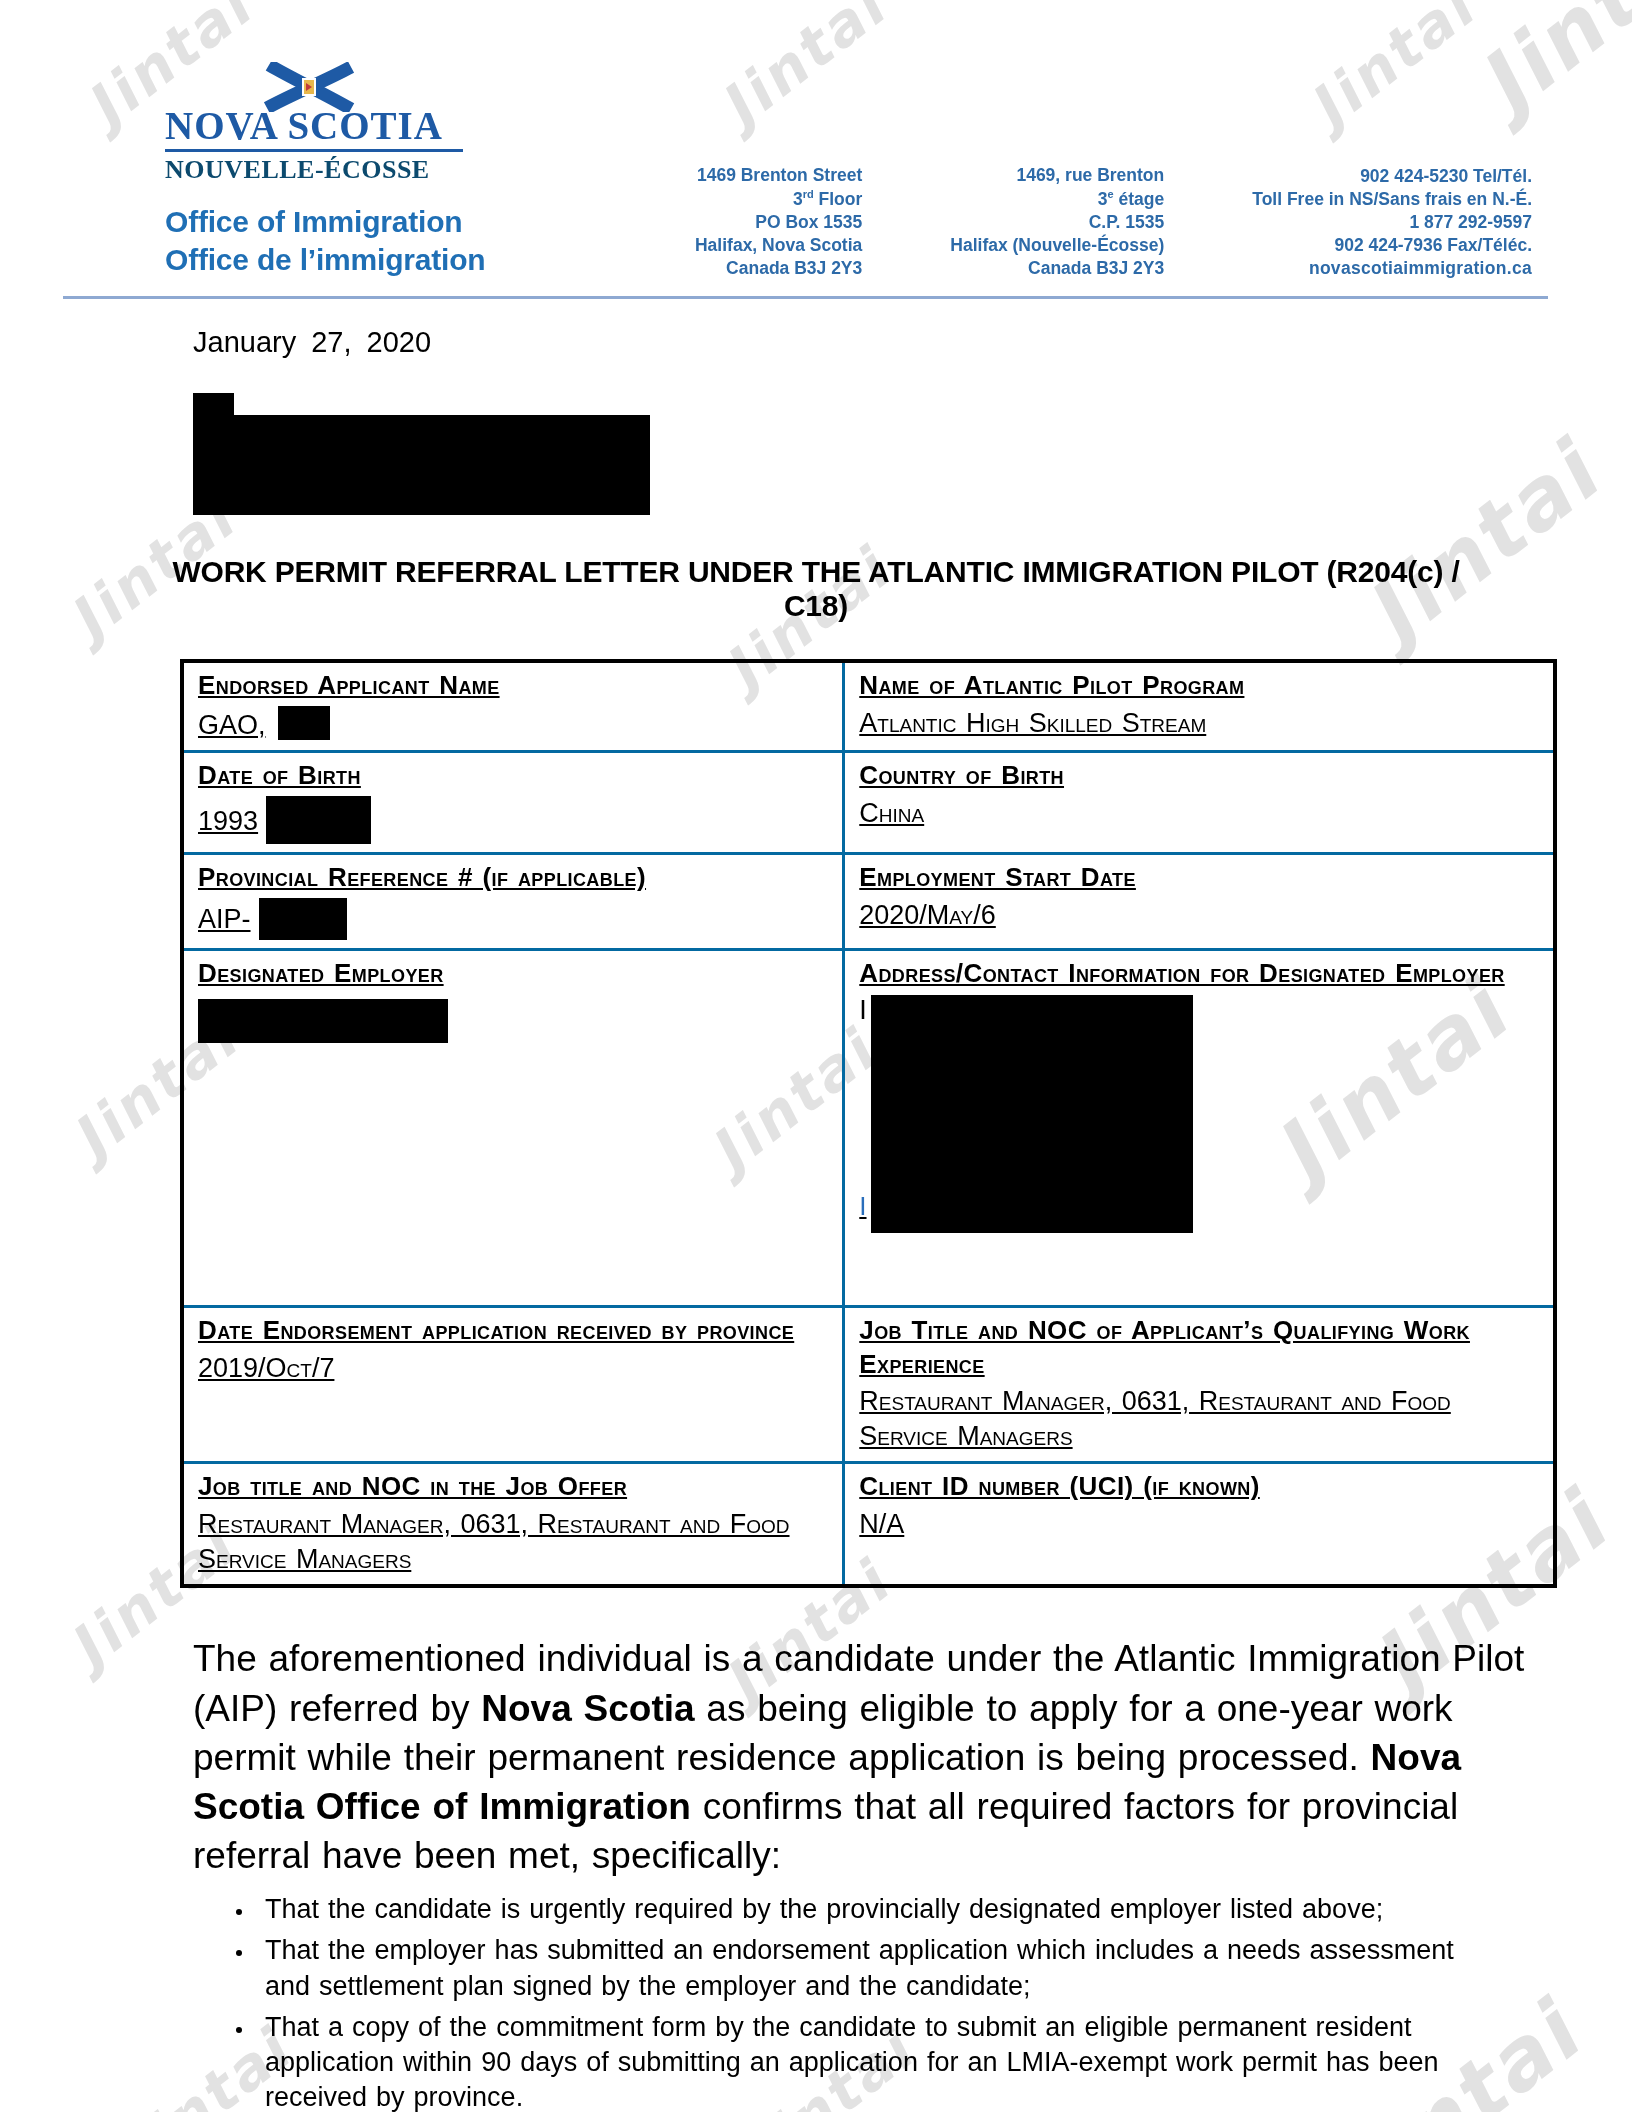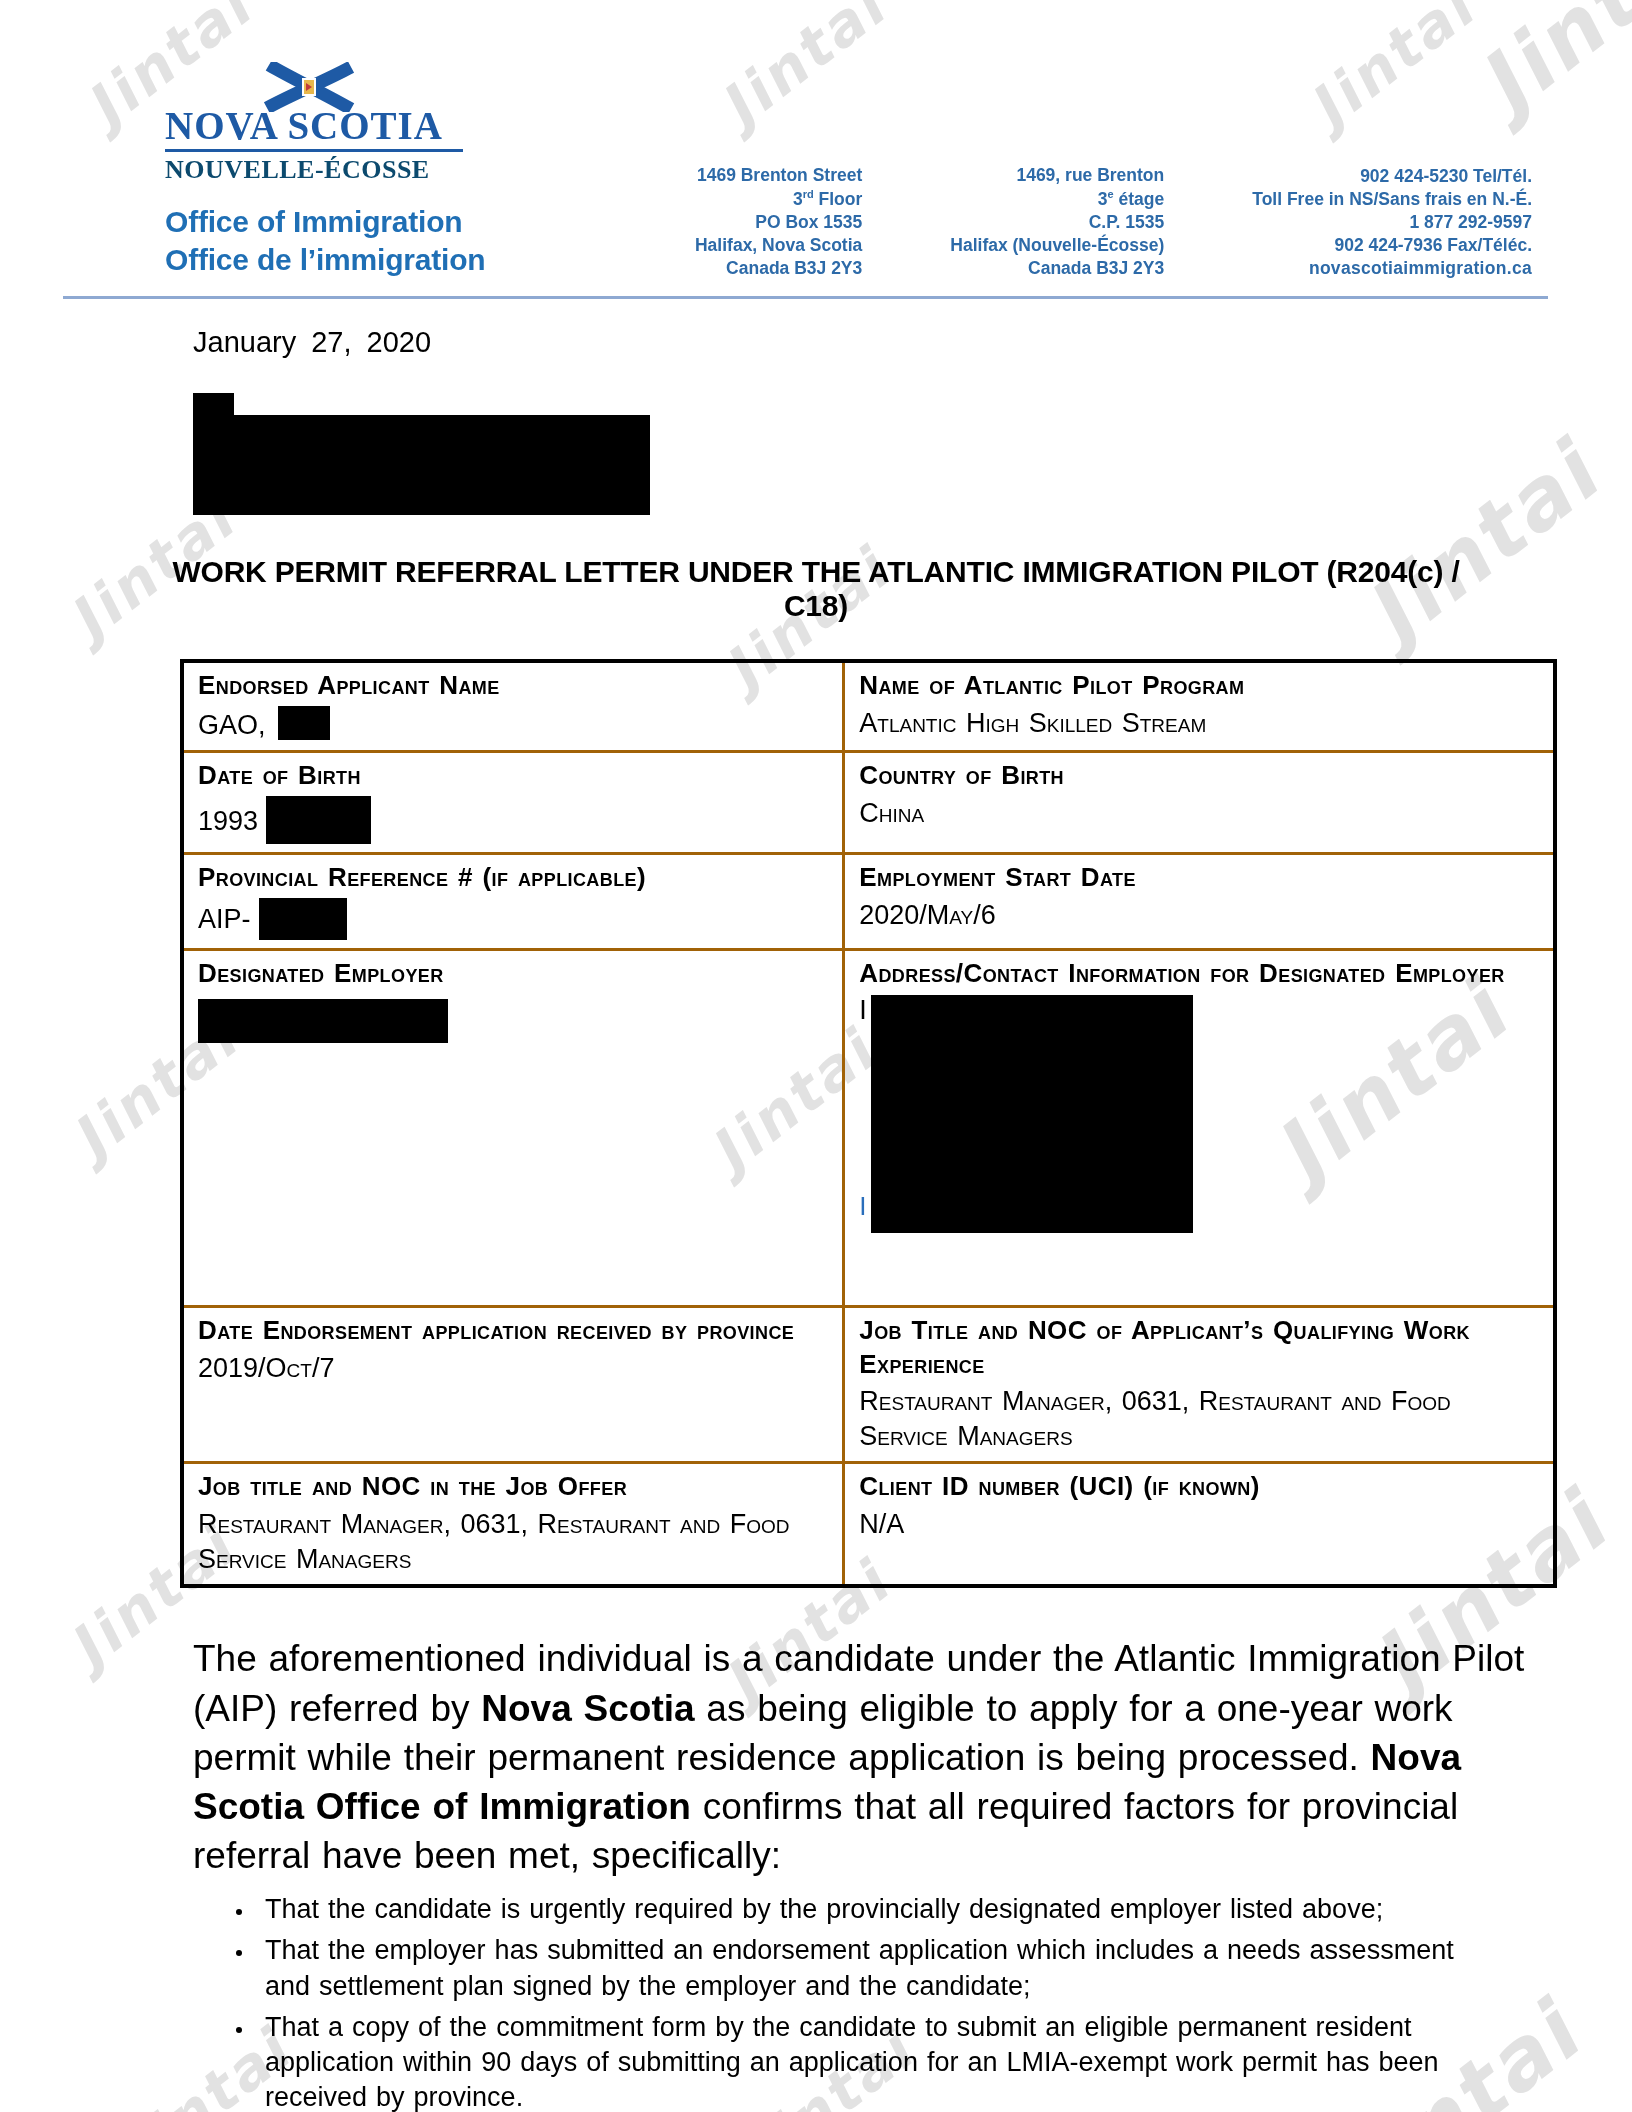--- a/index.html
+++ b/index.html
@@ -33,21 +33,21 @@
   .date{margin:27px 0 0 193px;font-size:29px;word-spacing:7px;}
   .redaction-recipient{margin:34px 0 0 193px;}
   .red-tab{width:41px;height:22px;background:#000;}
   .red-main{width:457px;height:100px;background:#000;}
   
   .title{margin:40px 150px 0 150px;text-align:center;font-size:30px;font-weight:bold;
          letter-spacing:-0.2px;}
   
   table.ref{margin:36px 0 0 180px;width:1377px;border-collapse:collapse;border:4px solid #000;
             table-layout:fixed;}
-  table.ref td{border:3px solid #a16207;vertical-align:top;padding:6px 16px 8px 14px;}
+  table.ref td{border:3px solid #0369a1;vertical-align:top;padding:6px 16px 8px 14px;text-decoration:underline;}
   .lbl{font-weight:bold;font-variant:small-caps;font-size:26px;line-height:1.3;
        letter-spacing:0.4px;word-spacing:2px;}
   .val{font-variant:small-caps;font-size:27px;line-height:1.28;margin-top:3px;word-spacing:2px;}
   .red-inline{display:inline-block;background:#000;}
   .red-name{width:52px;height:34px;vertical-align:-6px;margin-left:12px;}
   .red-dob{width:105px;height:48px;vertical-align:-14px;margin-left:8px;}
   .red-aip{width:88px;height:42px;vertical-align:-12px;margin-left:8px;}
   .red-bar{width:250px;height:44px;background:#000;margin-top:8px;}
   td.cell-employer{height:340px;}
   .addr-red{margin-top:4px;font-size:27px;}

